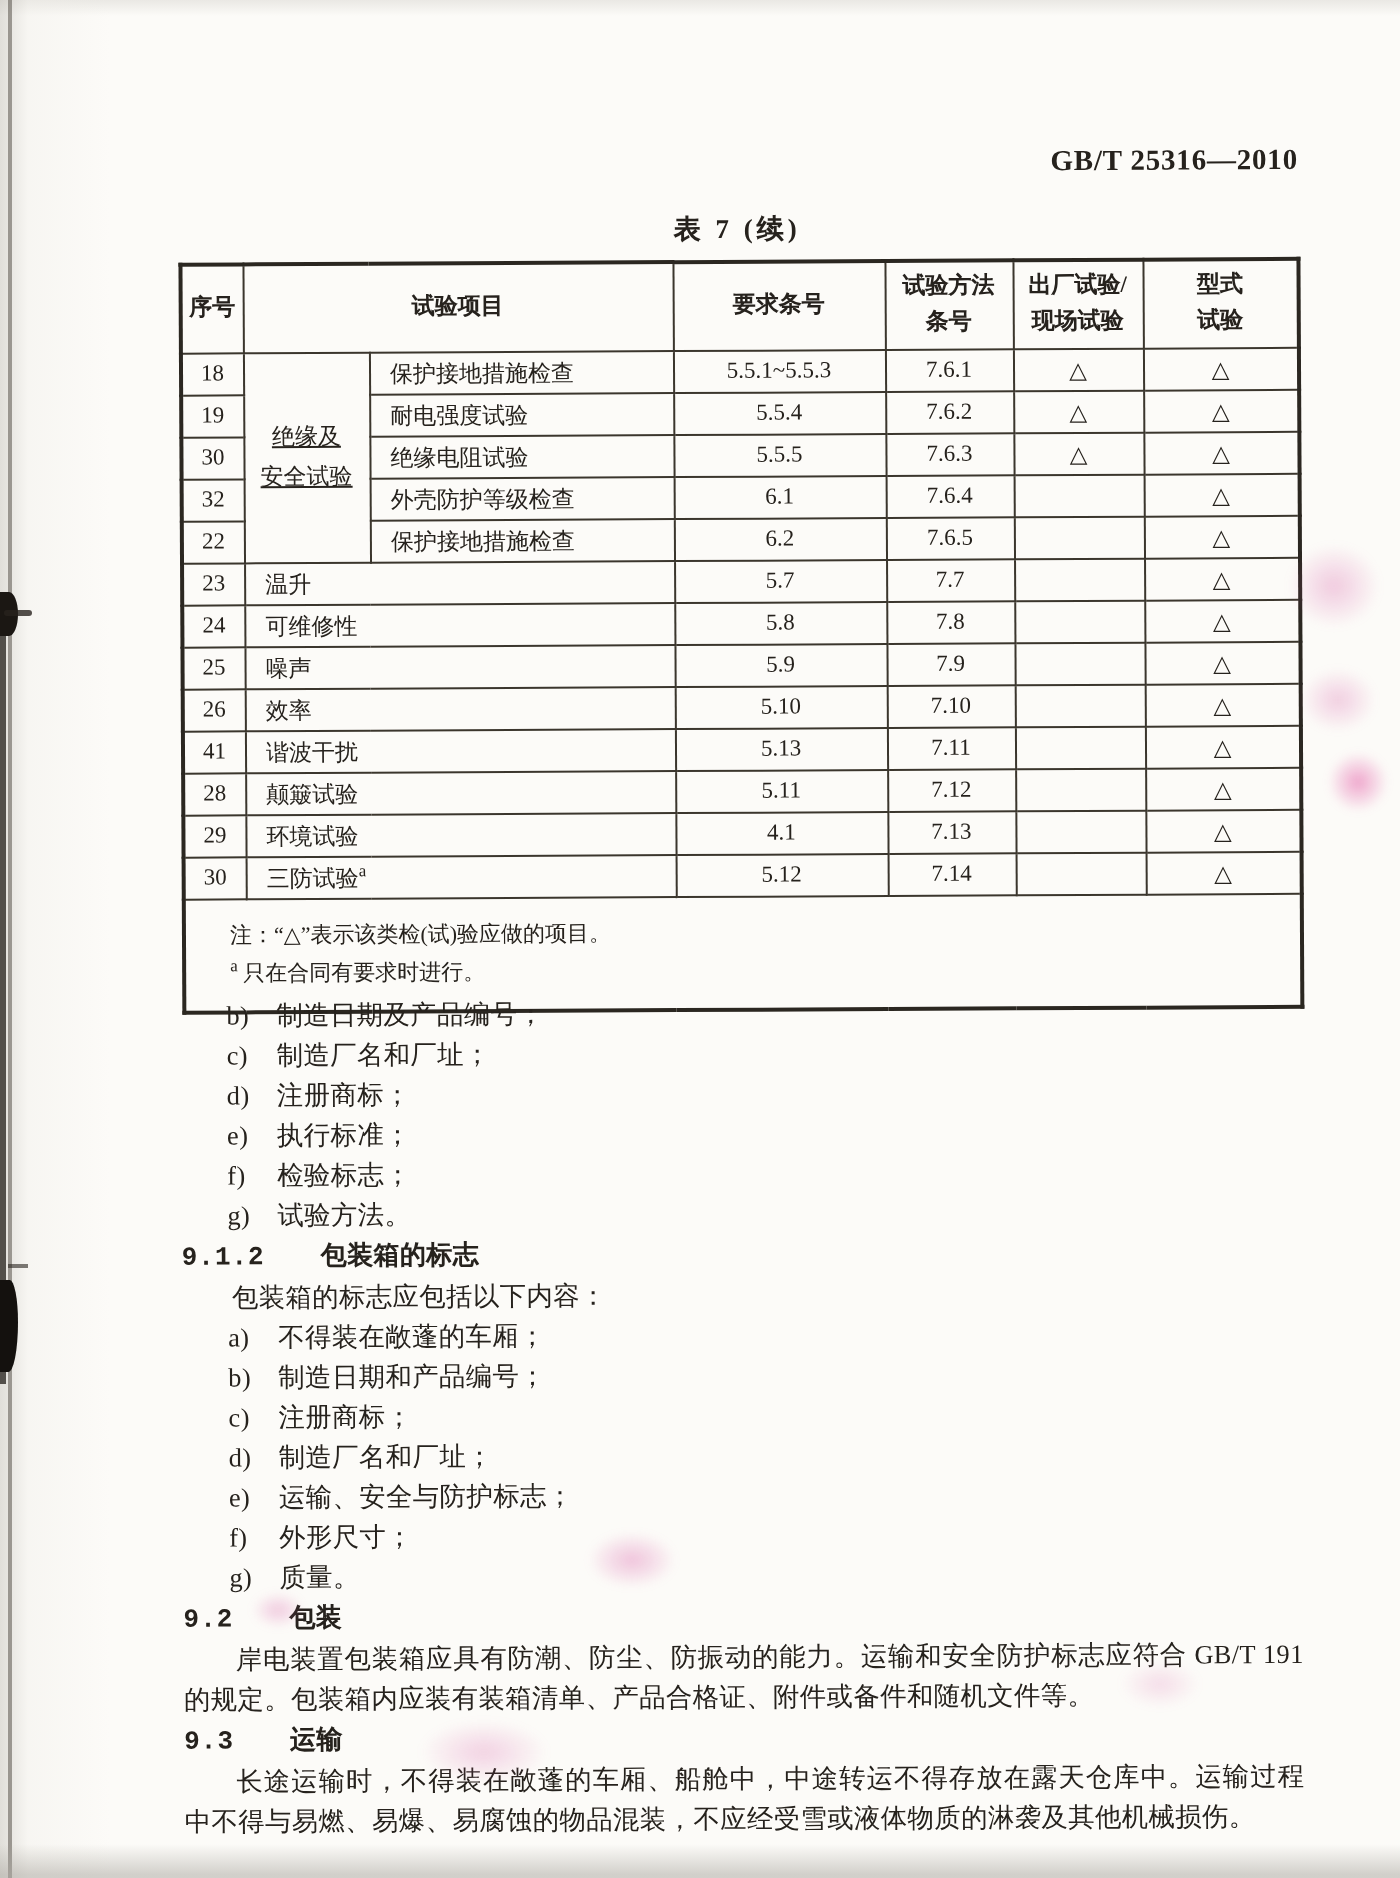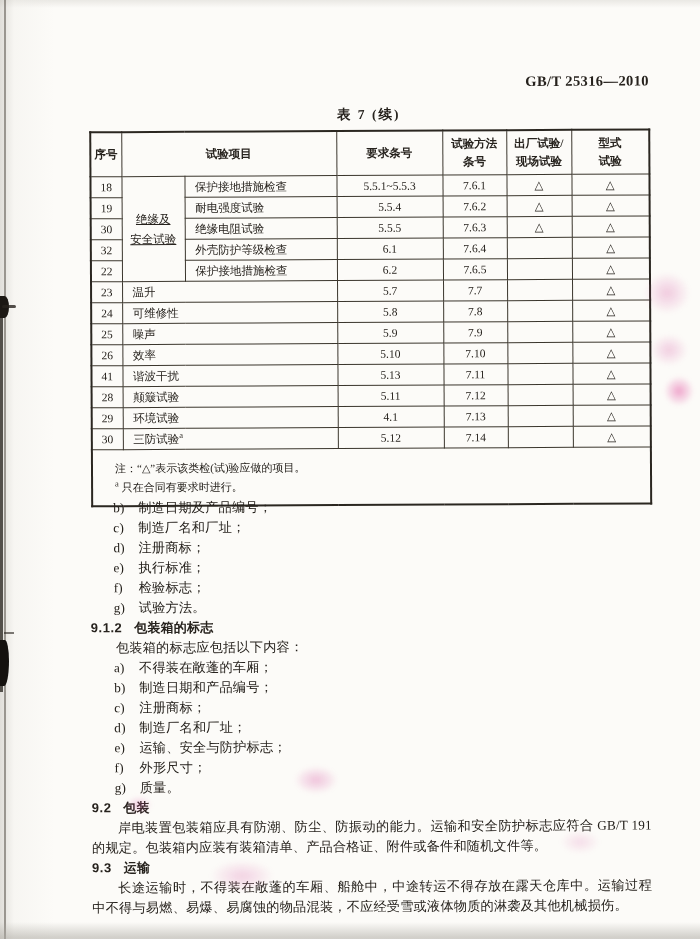--- a/index.html
+++ b/index.html
@@ -53,21 +53,21 @@
   sup{font-size:8.5px;vertical-align:super;line-height:0;}
 
   
   .content{
     position:absolute;top:497px;left:90px;width:560px;
     font-size:13.2px;line-height:20px;letter-spacing:.2px;
   }
   .li{padding-left:23px;}
   .li-label{display:inline-block;width:25px;}
   .sec-head{font-family:"Liberation Sans","DejaVu Sans",sans-serif;font-weight:bold;font-size:13px;}
-  .sec-head .num{margin-right:12px;letter-spacing:.5px;}
+  .sec-head .num{margin-right:28px;letter-spacing:.5px;font-family:Liberation Mono, monospace;}
   .intro{padding-left:25px;}
   .para{text-indent:26px;text-align:justify;}
 
   .page-num{position:absolute;top:908px;left:614px;font-size:12px;letter-spacing:1px;margin-top:31px;}
 
   
   .artifact{position:absolute;pointer-events:none;}
   .edge-line{left:4px;top:0;width:1.5px;height:939px;background:rgba(75,70,62,.5);}
   .edge-dark{left:0;top:297px;width:2.5px;height:395px;background:rgba(35,31,26,.75);}
   .blob1{left:0;top:296px;width:9px;height:22px;background:#1b1713;border-radius:0 60% 60% 0;}

